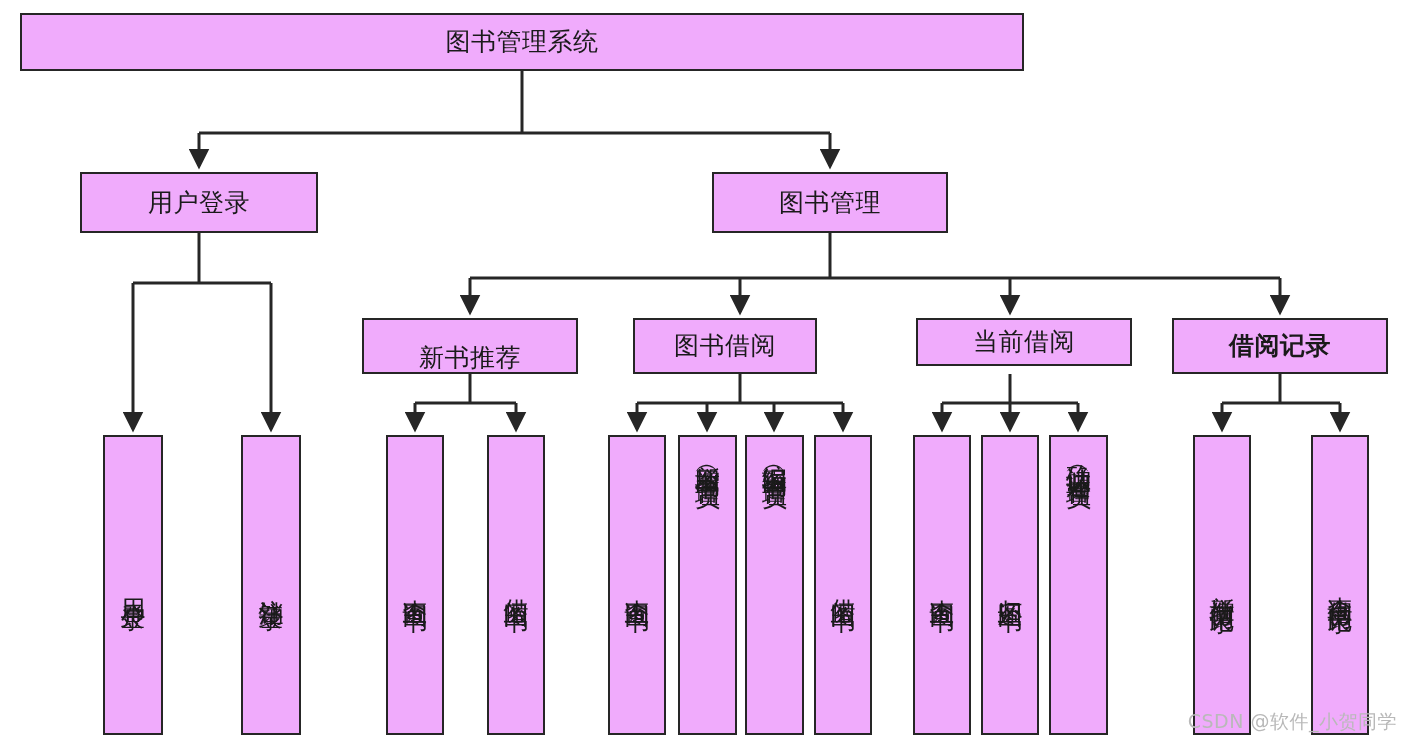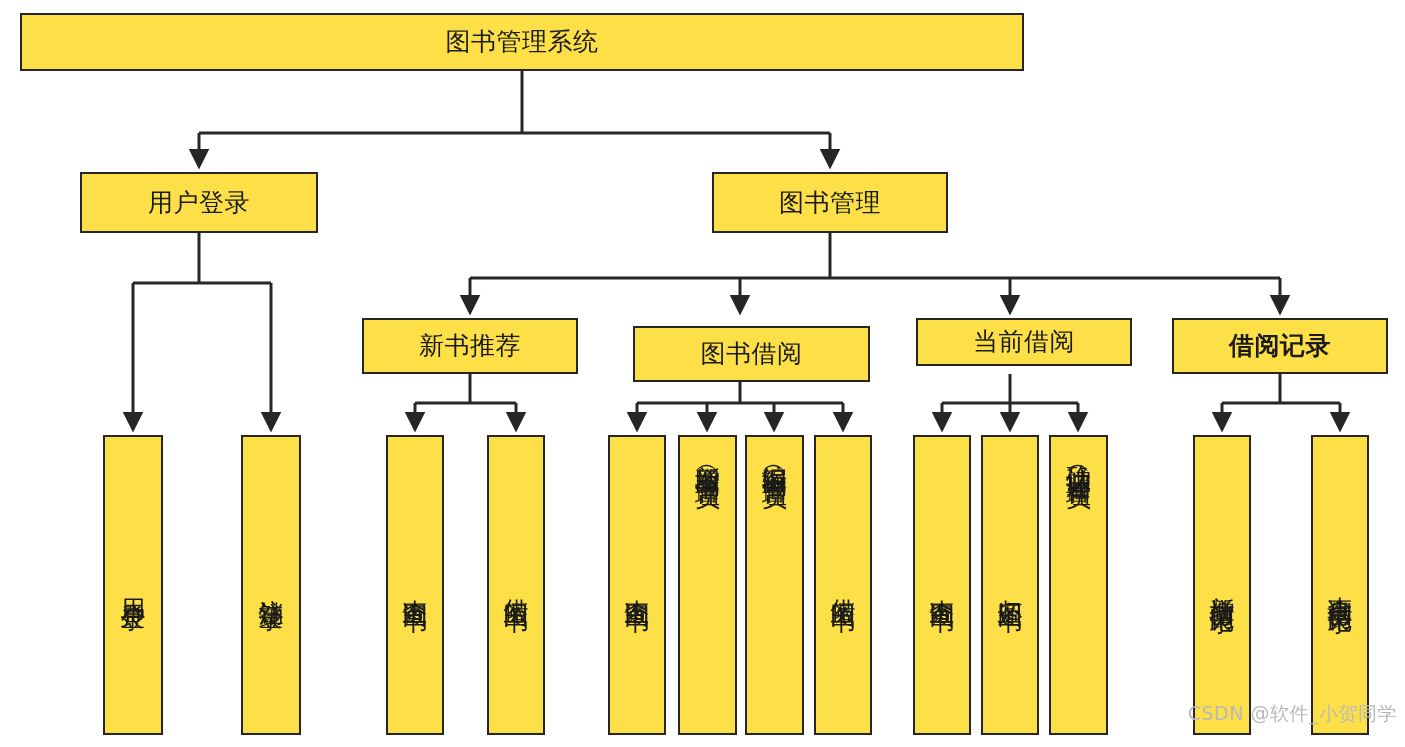--- a/index.html
+++ b/index.html
@@ -22,21 +22,21 @@
     position: absolute;
     left: 0;
     top: 0;
     width: 1405px;
     height: 747px;
     pointer-events: none;
   }
   .node {
     position: absolute;
     box-sizing: border-box;
-    background: #fde047;
+    background: #f0abfc;
     border: 2px solid #262626;
     display: flex;
     align-items: center;
     justify-content: center;
     z-index: 2;
   }
   .node-label {
     color: #1a1a1a;
     line-height: 1.18;
     text-align: center;
@@ -64,21 +64,21 @@
     letter-spacing: 3px;
     line-height: 1;
   }
   .node.vertical.centered {
     align-items: center;
     padding-top: 0;
   }
   .watermark {
     position: absolute;
     right: 8px;
-    bottom: 20px;
+    bottom: 12px;
     font-size: 19px;
     color: #b9b9b9;
     letter-spacing: 0.5px;
     z-index: 5;
     user-select: none;
     white-space: nowrap;
     text-align: right;
   }
 </style>
 </head>
@@ -141,25 +141,25 @@
   </div>
 
   <div class="node horizontal" style="left:80px; top:172px; width:238px; height:61px;">
     <span class="node-label">用户登录</span>
   </div>
 
   <div class="node horizontal" style="left:712px; top:172px; width:236px; height:61px;align-items:center;">
     <span class="node-label">图书管理</span>
   </div>
 
-  <div class="node horizontal" style="left:362px; top:318px; width:216px; height:56px;">
+  <div class="node horizontal" style="left:362px; top:318px; width:216px; height:56px;align-items:flex-end;">
     <span class="node-label">新书推荐</span>
   </div>
 
-  <div class="node horizontal" style="left:633px; top:326px; width:237px; height:56px;">
+  <div class="node horizontal" style="left:633px; top:318px; width:184px; height:56px;">
     <span class="node-label">图书借阅</span>
   </div>
 
   <div class="node horizontal" style="left:916px; top:318px; width:216px; height:48px;">
     <span class="node-label">当前借阅</span>
   </div>
 
   <div class="node horizontal" style="left:1172px; top:318px; width:216px; height:56px;font-weight:bold;">
     <span class="node-label">借阅记录</span>
   </div>

